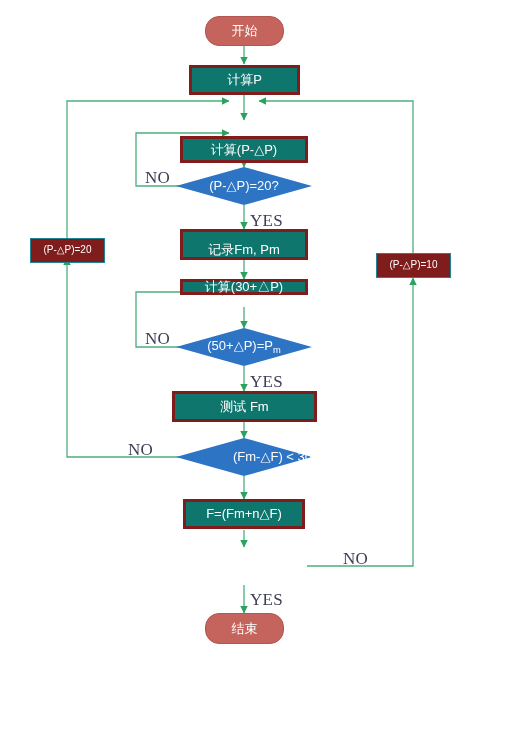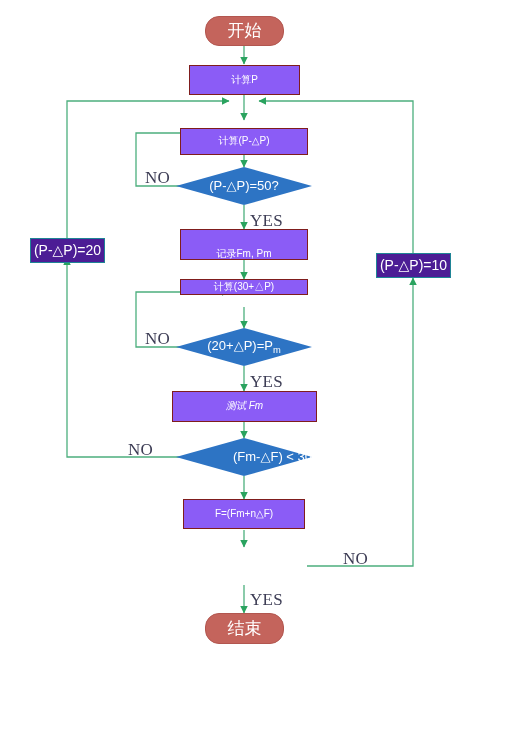--- a/index.html
+++ b/index.html
@@ -32,26 +32,26 @@
     justify-content: center;
     color: #ffffff;
     text-align: center;
     line-height: 1.05;
     white-space: nowrap;
   }
   .node.terminal {
     background: #c4645c;
     border: 1px solid #b2564f;
     border-radius: 14px;
-    font-size: 17px;
+    font-size: 13px;
   }
   .node.process {
-    background: #8b5cf6;
-    border: 1px solid #7f1d1d;
-    font-size: 10px;
+    background: #0f766e;
+    border: 3px solid #7f1d1d;
+    font-size: 13px;
   }
   .node.decision {
     background: transparent;
     border: none;
     font-size: 13px;
     z-index: 3;
   }
   .node.decision .dlabel {
     position: relative;
     z-index: 4;
@@ -60,23 +60,23 @@
     position: absolute;
     left: 0;
     top: 0;
     width: 100%;
     height: 100%;
     background: #2d74c4;
     clip-path: polygon(50% 0%, 100% 50%, 50% 100%, 0% 50%);
     z-index: 1;
   }
   .node.note {
-    background: #4c1d95;
+    background: #7f1d1d;
     border: 1px solid #1f8496;
-    font-size: 14px;
+    font-size: 10px;
     z-index: 5;
   }
   .edge-label {
     position: absolute;
     color: #3d3d55;
     font-family: "Liberation Serif", serif;
     font-size: 17px;
     letter-spacing: 0.3px;
     white-space: nowrap;
     z-index: 6;
@@ -139,43 +139,43 @@
   </svg>
 
   <div class="node terminal" style="left:205px; top:16px; width:79px; height:30px;">
     <span>开始</span>
   </div>
 
   <div class="node process" style="left:189px; top:65px; width:111px; height:30px;">
     <span>计算P</span>
   </div>
 
-  <div class="node process" style="left:180px; top:128px; width:128px; height:27px;">
+  <div class="node process" style="left:180px; top:136px; width:128px; height:27px;">
     <span>计算(P-△P)</span>
   </div>
 
   <div class="node decision" style="left:176px; top:167px; width:136px; height:38px;">
     <span class="diamond-shape"></span>
-    <span class="dlabel">(P-△P)=50?</span>
+    <span class="dlabel">(P-△P)=20?</span>
   </div>
 
   <div class="node process" style="left:180px; top:229px; width:128px; height:31px;align-items:flex-end;">
     <span>记录Fm, Pm</span>
   </div>
 
   <div class="node process" style="left:180px; top:279px; width:128px; height:16px;">
     <span>计算(30+△P)</span>
   </div>
 
   <div class="node decision" style="left:176px; top:328px; width:136px; height:38px;">
     <span class="diamond-shape"></span>
-    <span class="dlabel"><span>(20+△P)=P</span><sub>m</sub></span>
-  </div>
-
-  <div class="node process" style="left:172px; top:391px; width:145px; height:31px;font-style:italic;">
+    <span class="dlabel"><span>(50+△P)=P</span><sub>m</sub></span>
+  </div>
+
+  <div class="node process" style="left:172px; top:391px; width:145px; height:31px;">
     <span>测试 Fm</span>
   </div>
 
   <div class="node decision" style="left:176px; top:438px; width:136px; height:38px;justify-content:flex-end;">
     <span class="diamond-shape"></span>
     <span class="dlabel">(Fm-△F) &lt; 30</span>
   </div>
 
   <div class="node process" style="left:183px; top:499px; width:122px; height:30px;">
     <span>F=(Fm+n△F)</span>

